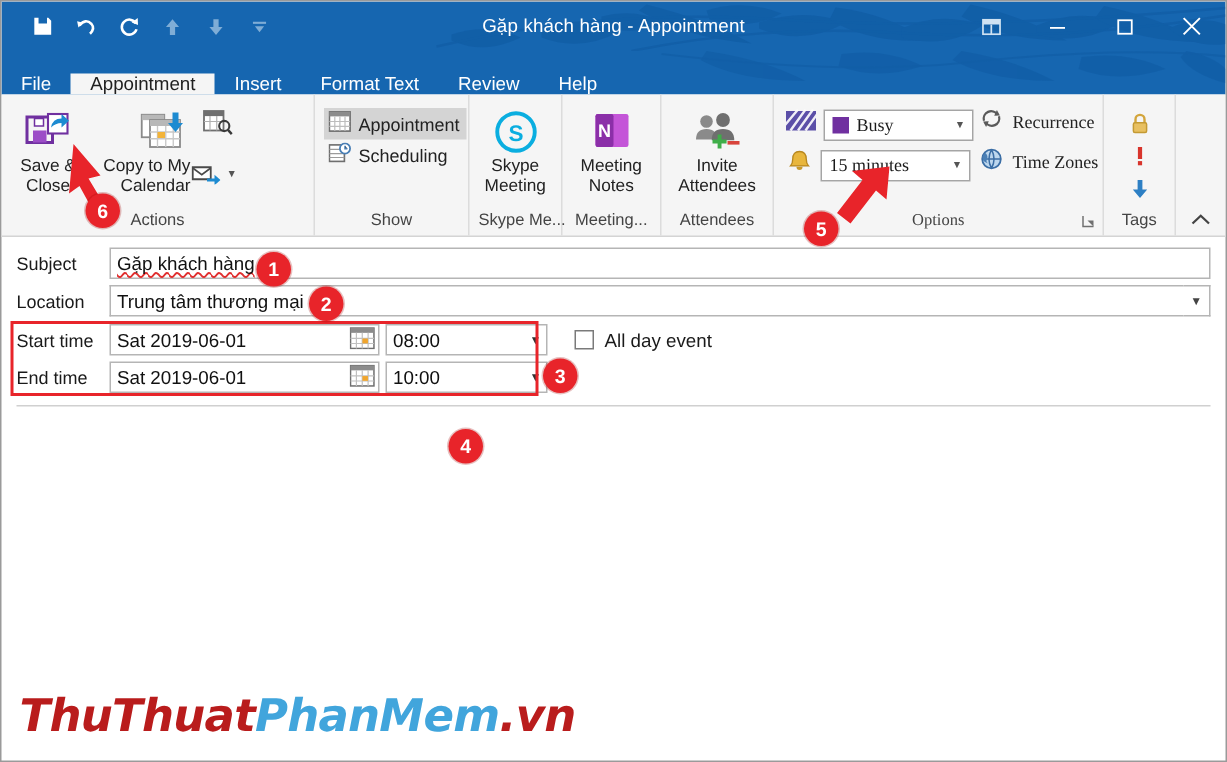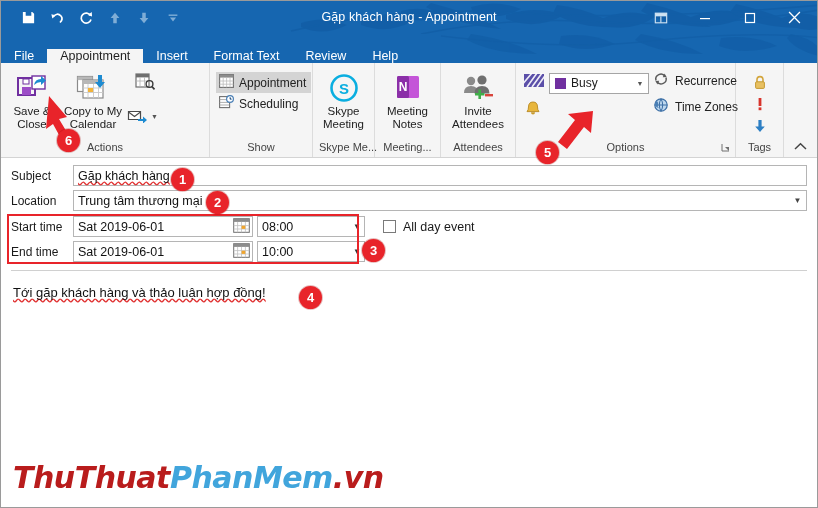--- a/index.html
+++ b/index.html
@@ -386,21 +386,21 @@
               <rect x="7" y="6" width="6" height="5" fill="#ffffff" stroke="#7030a0" stroke-width="1"></rect>
               <rect x="16" y="3" width="13" height="13" fill="#ffffff" stroke="#7030a0" stroke-width="1.4"></rect>
               <path fill="#1d8bd1" d="M18 12 q1 -6 7 -6 v-3 l5 4.5 l-5 4.5 v-3 q-4 0 -7 3 z"></path>
             </svg>
           </div>
           <span>Save &amp;</span>
           <span>Close</span>
         </div>
 
 
-        <div class="big-btn" style="width:68px;">
+        <div class="big-btn" style="width:68px;align-items:flex-end;">
           <div class="bicon">
             <svg width="34" height="30" viewBox="0 0 34 30">
               <rect x="1.5" y="3.5" width="15" height="15" fill="#fff" stroke="#8a8a8a" stroke-width="1.2"></rect>
               <rect x="1.5" y="3.5" width="15" height="3.6" fill="#b8b8b8"></rect>
               <rect x="7" y="7" width="20" height="18" fill="#fff" stroke="#8a8a8a" stroke-width="1.2"></rect>
               <rect x="7" y="7" width="20" height="4" fill="#b8b8b8"></rect>
               <g stroke="#c8c8c8" stroke-width=".9">
                 <path d="M7 15 h20 M7 19.5 h20 M12 11 v14 M17.5 11 v14 M22.5 11 v14"></path>
               </g>
               <rect x="12" y="15" width="5" height="4" fill="#f3b43a"></rect>
@@ -515,21 +515,21 @@
               <rect x="24" y="20" width="8" height="2.4" fill="#d8443c"></rect>
             </svg>
           </div>
           <span>Invite</span>
           <span>Attendees</span>
         </div>
       </div>
       <div class="rgroup-label">Attendees</div>
     </div>
 
-    <div class="rgroup" style="width:220px;">
+    <div class="rgroup" style="width:220px;font-family:Liberation Serif, serif;">
       <div class="rgroup-body" style="padding-top:5px;padding-left:8px;">
         <div style="display:flex;flex-direction:column;">
           <div class="opt-row">
             <span>
               <svg width="20" height="16" viewBox="0 0 20 16">
                 <rect x="0" y="1" width="20" height="13" fill="#5b4fa8"></rect>
                 <g stroke="#ffffff" stroke-width="1.6" opacity=".9">
                     <path d="M-2 12 L8 0 M3 14 L13 0 M8 14 L18 0 M13 14 L23 0"></path>
                   </g>
               </svg>
@@ -542,20 +542,26 @@
               <span class="carrow">▼</span>
             </div>
           </div>
           <div class="opt-row">
             <span>
               <svg width="18" height="17" viewBox="0 0 18 17">
                 <path fill="#e8b63c" stroke="#b8881f" stroke-width=".9" d="M9 2 q4.5 0 4.5 5 q0 3 1.5 4.6 h-12 q1.5 -1.6 1.5 -4.6 q0 -5 4.5 -5 z"></path>
                 <path fill="#c79a2b" d="M7 12.2 h4 q0 2.2 -2 2.2 q-2 0 -2 -2.2 z"></path>
               </svg>
             </span>
+            <div class="combo">
+              <span class="cv">
+                  <span>15 minutes</span>
+                </span>
+              <span class="carrow">▼</span>
+            </div>
           </div>
         </div>
         <div class="opt-right">
           <div class="opt-link">
             <span>
               <svg width="16" height="16" viewBox="0 0 16 16">
                 <path fill="none" stroke="#5a5a5a" stroke-width="1.5" d="M3 9.5 A5 5 0 0 1 12 5.4"></path>
                 <path fill="none" stroke="#5a5a5a" stroke-width="1.5" d="M13 6.5 A5 5 0 0 1 4 10.6"></path>
                 <path fill="#5a5a5a" d="M11.6 2.4 L13.6 6 L9.8 6.2 z"></path>
                 <path fill="#5a5a5a" d="M4.4 13.6 L2.4 10 L6.2 9.8 z"></path>
@@ -676,23 +682,20 @@
         <div class="time-box">
           <span>10:00</span>
           <span class="tri-down">▼</span>
         </div>
       </div>
     </div>
 
     <div class="sep-line"></div>
   </div>
 
-  <div class="bodyarea">
-    <span class="btext">Tới gặp khách hàng và thảo luận hợp đồng!</span>
-  </div>
 
   <div class="watermark">
     <span class="wm-red">ThuThuat</span><span class="wm-blue">PhanMem</span><span class="wm-red">.vn</span>
   </div>
 
   <div class="redbox" style="left:6px; top:213px; width:352px; height:50px;"></div>
 
   <svg class="arrow-svg" style="left:36px; top:92px;" width="52" height="56" viewBox="0 0 52 56">
     <path fill="#e8242a" d="M12 3 L30 24 L22 26 L34 46 L27 51 L16 31 L9 36 z"></path>
   </svg>

